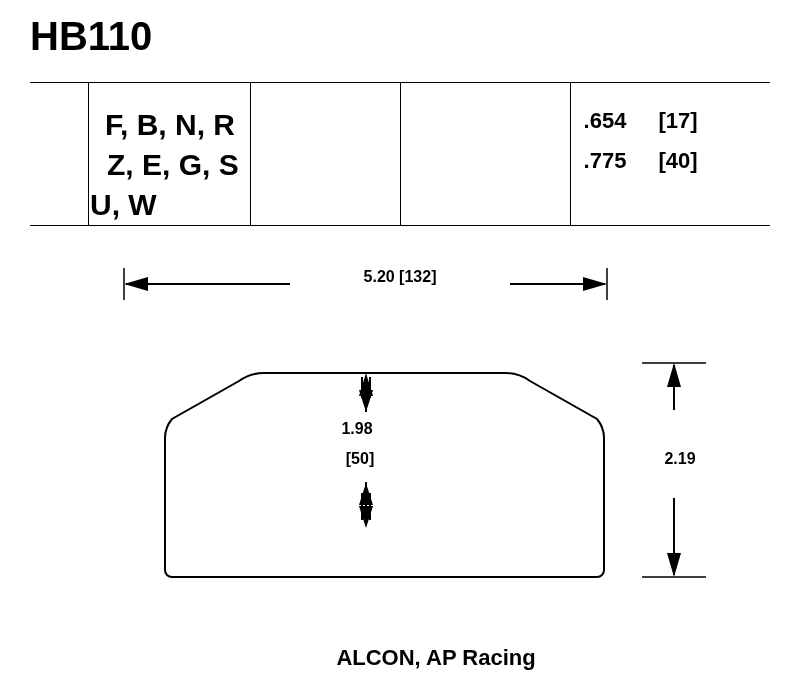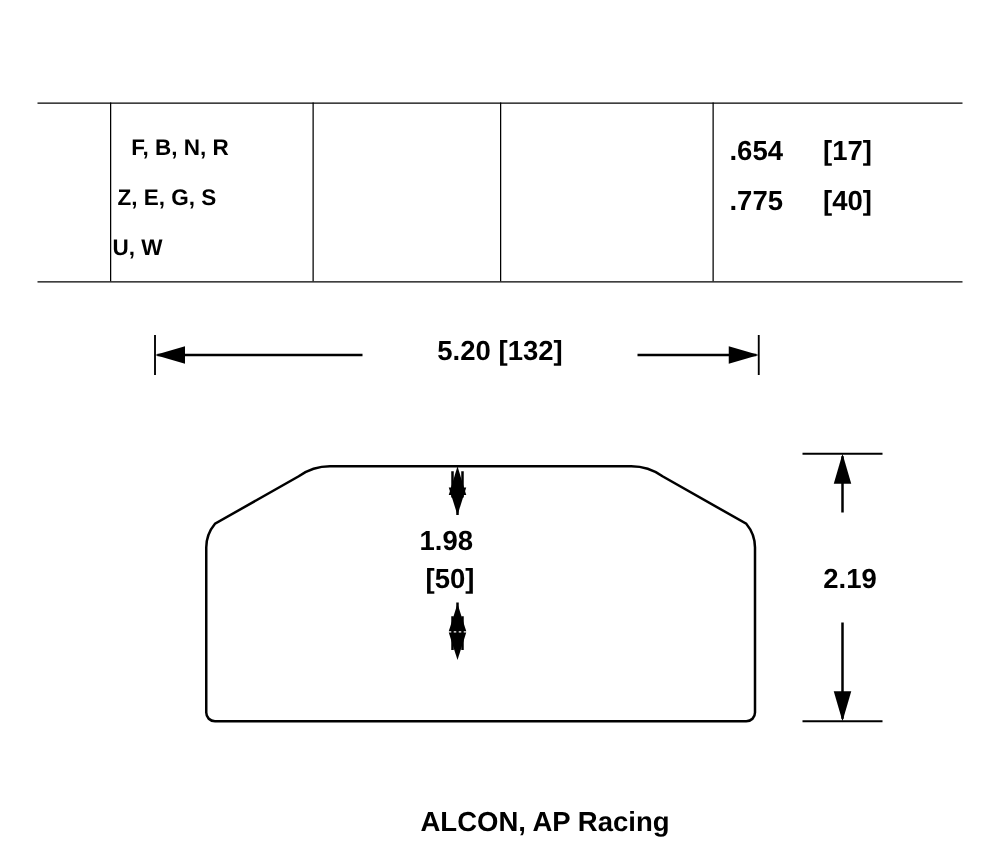--- a/index.html
+++ b/index.html
@@ -29,37 +29,37 @@
   }
   .rule {
     position: absolute;
     background: #000;
   }
   .hline { height: 1px; }
   .vline { width: 1px; }
 
   .code-cell {
     position: absolute;
-    font-size: 18px;
+    font-size: 30px;
     font-weight: bold;
     color: #000;
     white-space: nowrap;
   }
   .thk-cell {
     position: absolute;
     font-size: 22px;
     font-weight: bold;
     color: #000;
     white-space: nowrap;
     text-align: center;
   }
 
   .dim-label {
     position: absolute;
-    font-size: 22px;
+    font-size: 16px;
     font-weight: bold;
     color: #000;
     white-space: nowrap;
     text-align: center;
   }
 
   .footer {
     position: absolute;
     width: 100%;
     text-align: center;
@@ -85,31 +85,32 @@
     stroke-width: 1.5;
     fill: none;
   }
   .arrow-fill { fill: #000; }
 </style>
 </head>
 <body>
 
 <div id="sheet">
 
+  <div class="part-number">HB110</div>
 
   <div class="rule hline" style="left:30px; top:82px; width:740px;"></div>
   <div class="rule hline" style="left:30px; top:225px; width:740px;"></div>
 
   <div class="rule vline" style="left:88px; top:82px; height:143px;"></div>
   <div class="rule vline" style="left:250px; top:82px; height:143px;"></div>
   <div class="rule vline" style="left:400px; top:82px; height:143px;"></div>
   <div class="rule vline" style="left:570px; top:82px; height:143px;"></div>
 
   <div class="code-cell" style="left:105px; top:108px;">F, B, N, R</div>
-  <div class="code-cell" style="left:94px; top:148px;">Z, E, G, S</div>
+  <div class="code-cell" style="left:107px; top:148px;">Z, E, G, S</div>
   <div class="code-cell" style="left:90px; top:188px;">U, W</div>
 
   <div class="thk-cell" style="left:575px; top:108px; width:60px;">.654</div>
   <div class="thk-cell" style="left:648px; top:108px; width:60px;">[17]</div>
   <div class="thk-cell" style="left:575px; top:148px; width:60px;">.775</div>
   <div class="thk-cell" style="left:648px; top:148px; width:60px;">[40]</div>
 
   <div class="dim-label" style="left:255px; top:268px; width:290px;">5.20 [132]</div>
 
   <div class="dim-label" style="left:287px; top:420px; width:140px;">1.98</div>

